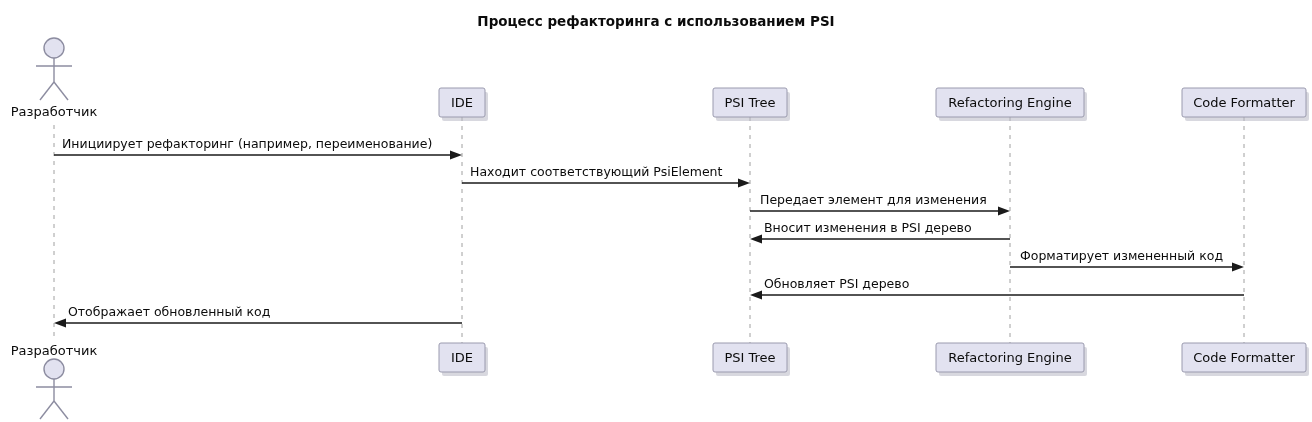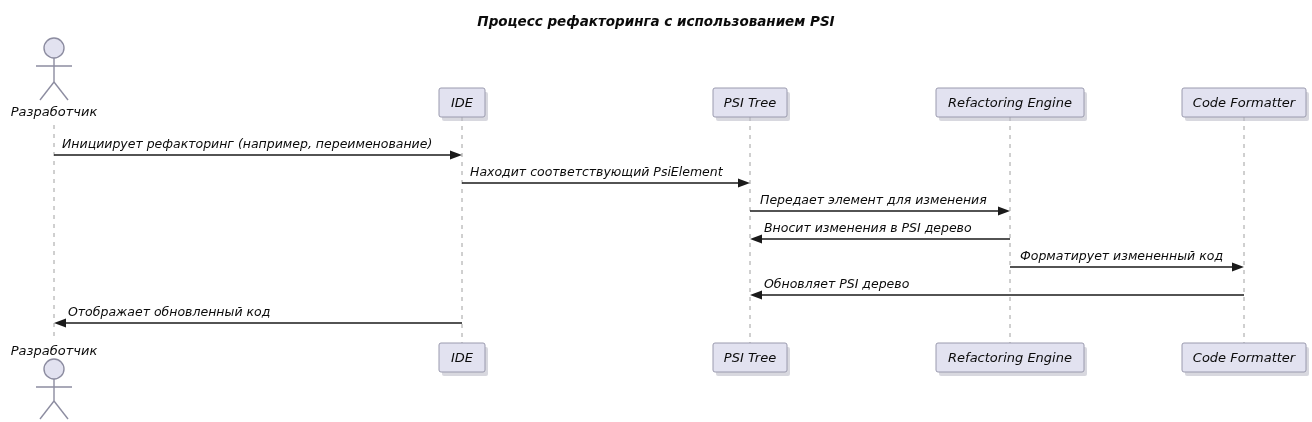--- a/index.html
+++ b/index.html
@@ -10,21 +10,20 @@
   body {
     font-family: "DejaVu Sans", sans-serif;
     -webkit-font-smoothing: antialiased;
   }
   #diagram-root {
     position: relative;
     width: 1312px;
     height: 422px;
     background: #ffffff;
     overflow: hidden;
-    font-style: italic;
   }
   #diagram-svg {
     position: absolute;
     left: 0;
     top: 0;
     width: 1312px;
     height: 422px;
     display: block;
   }
   .diagram-title {

